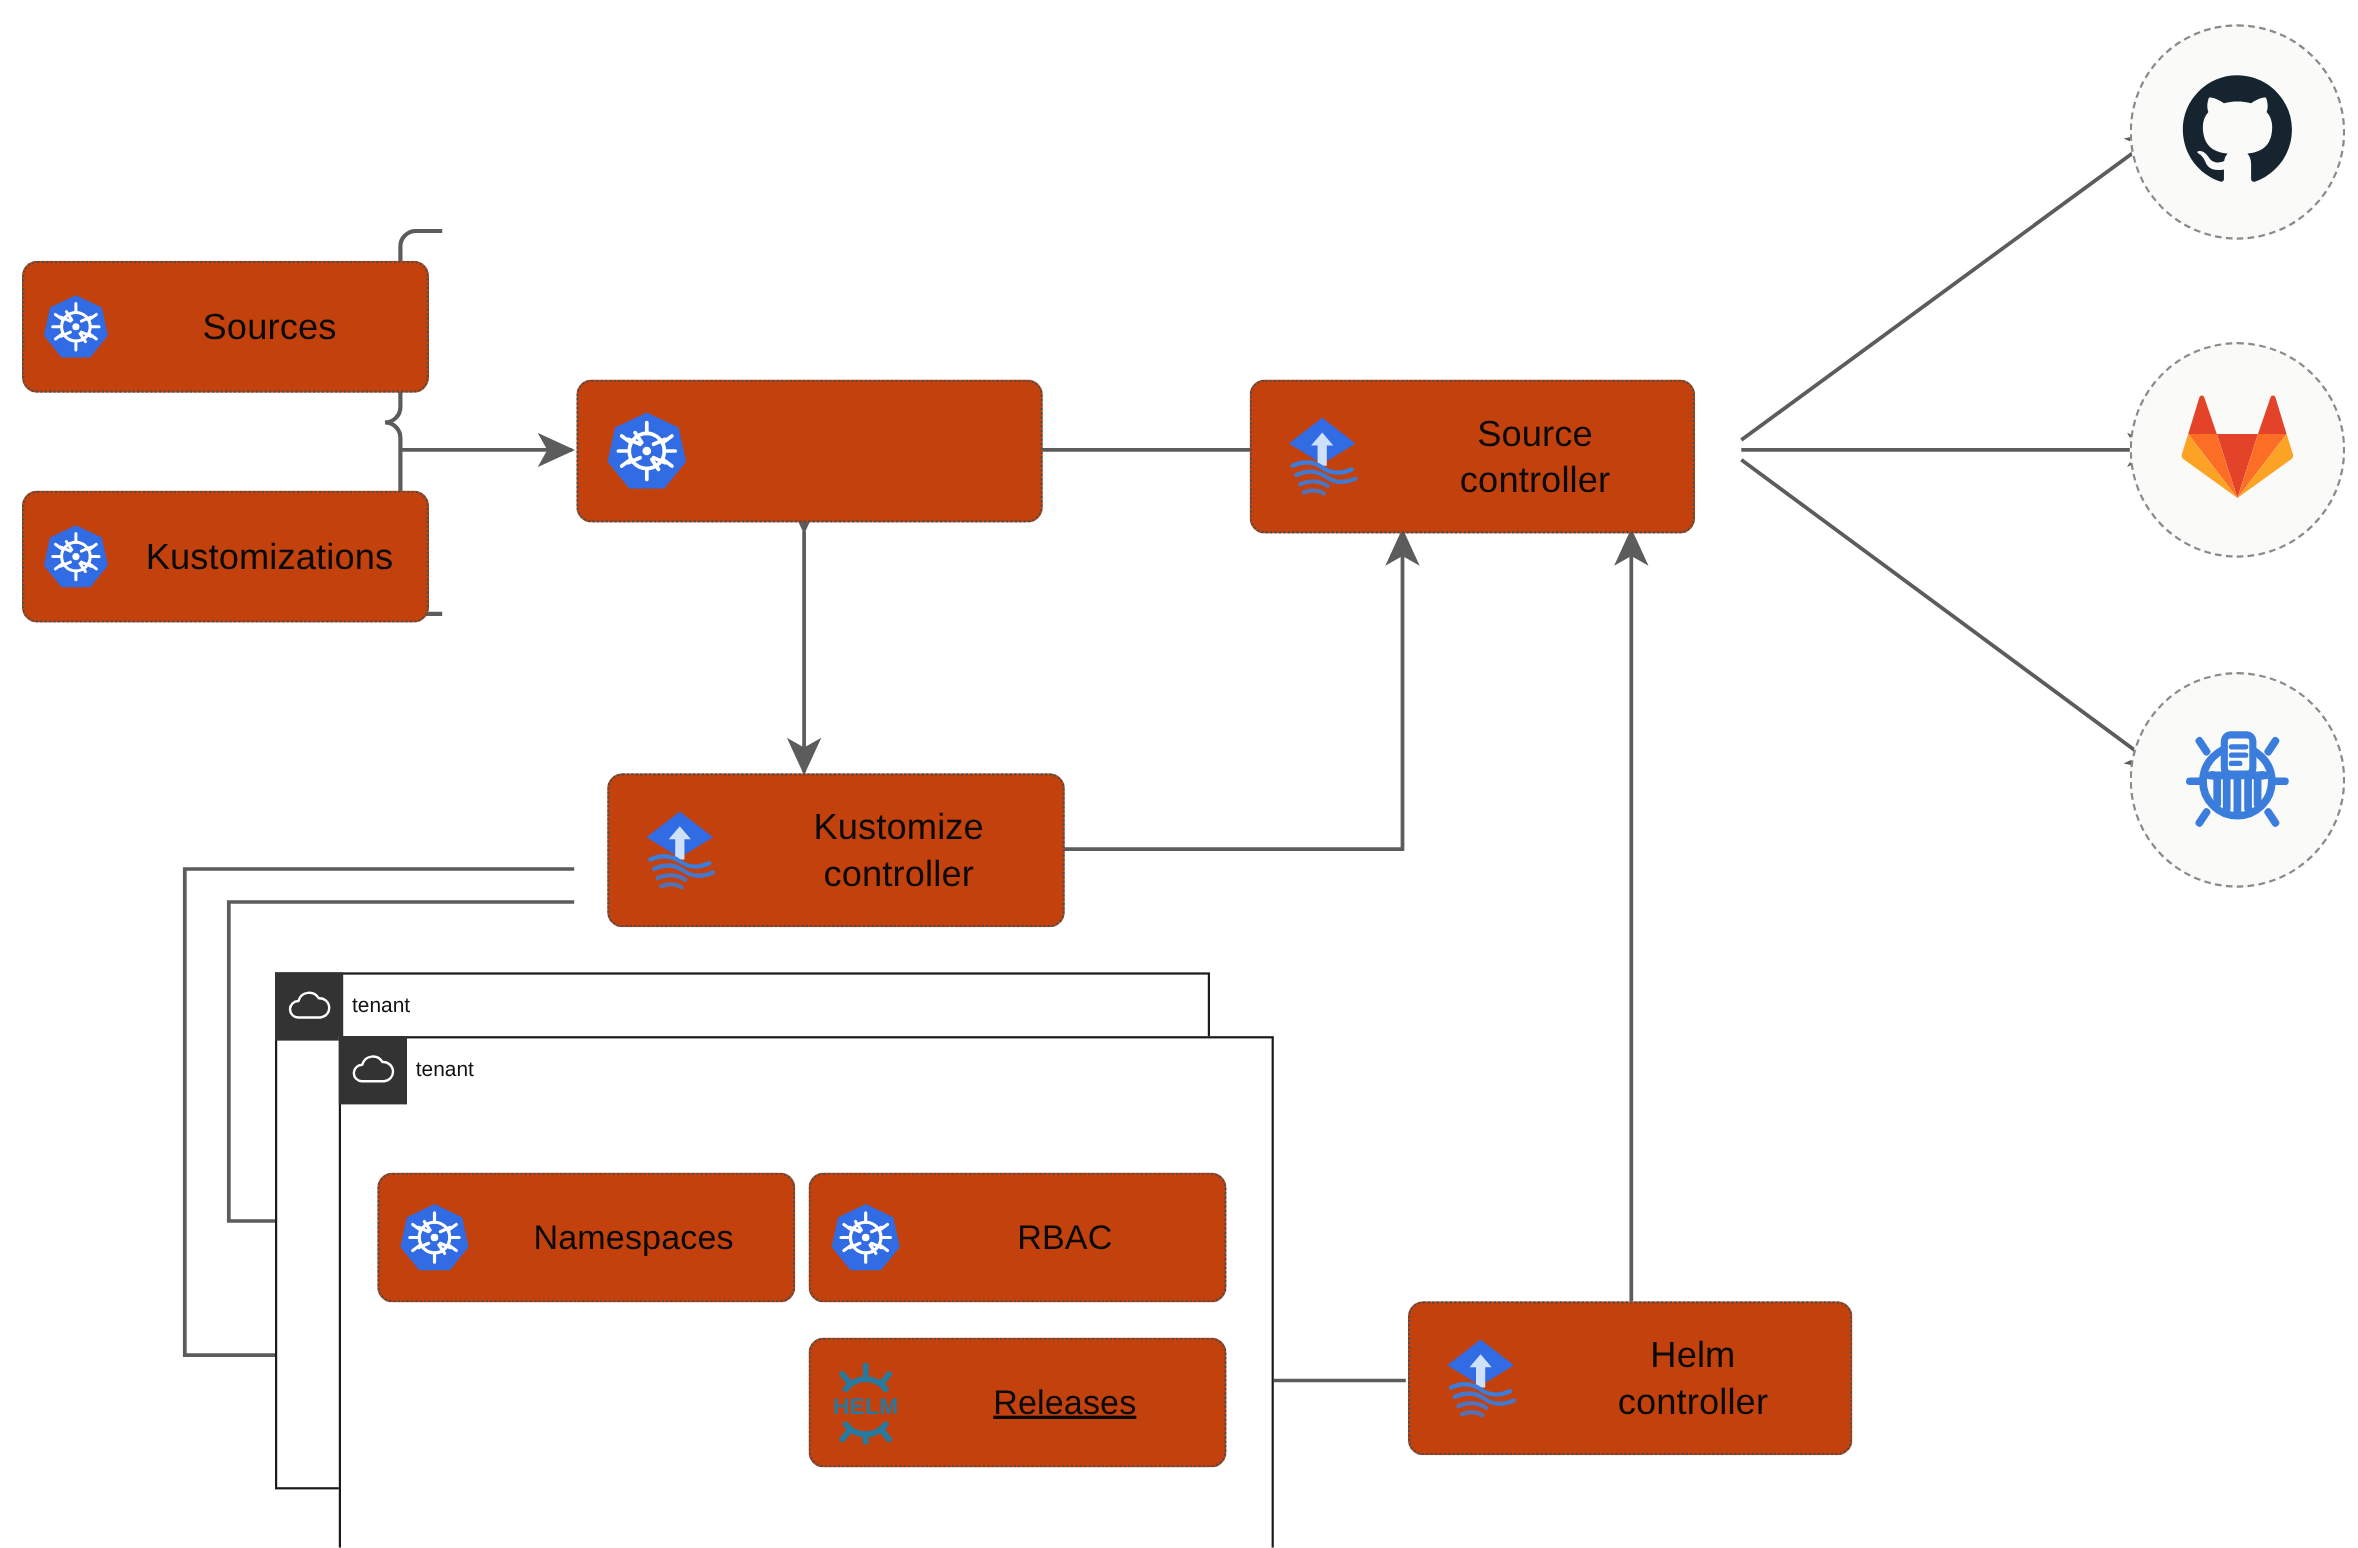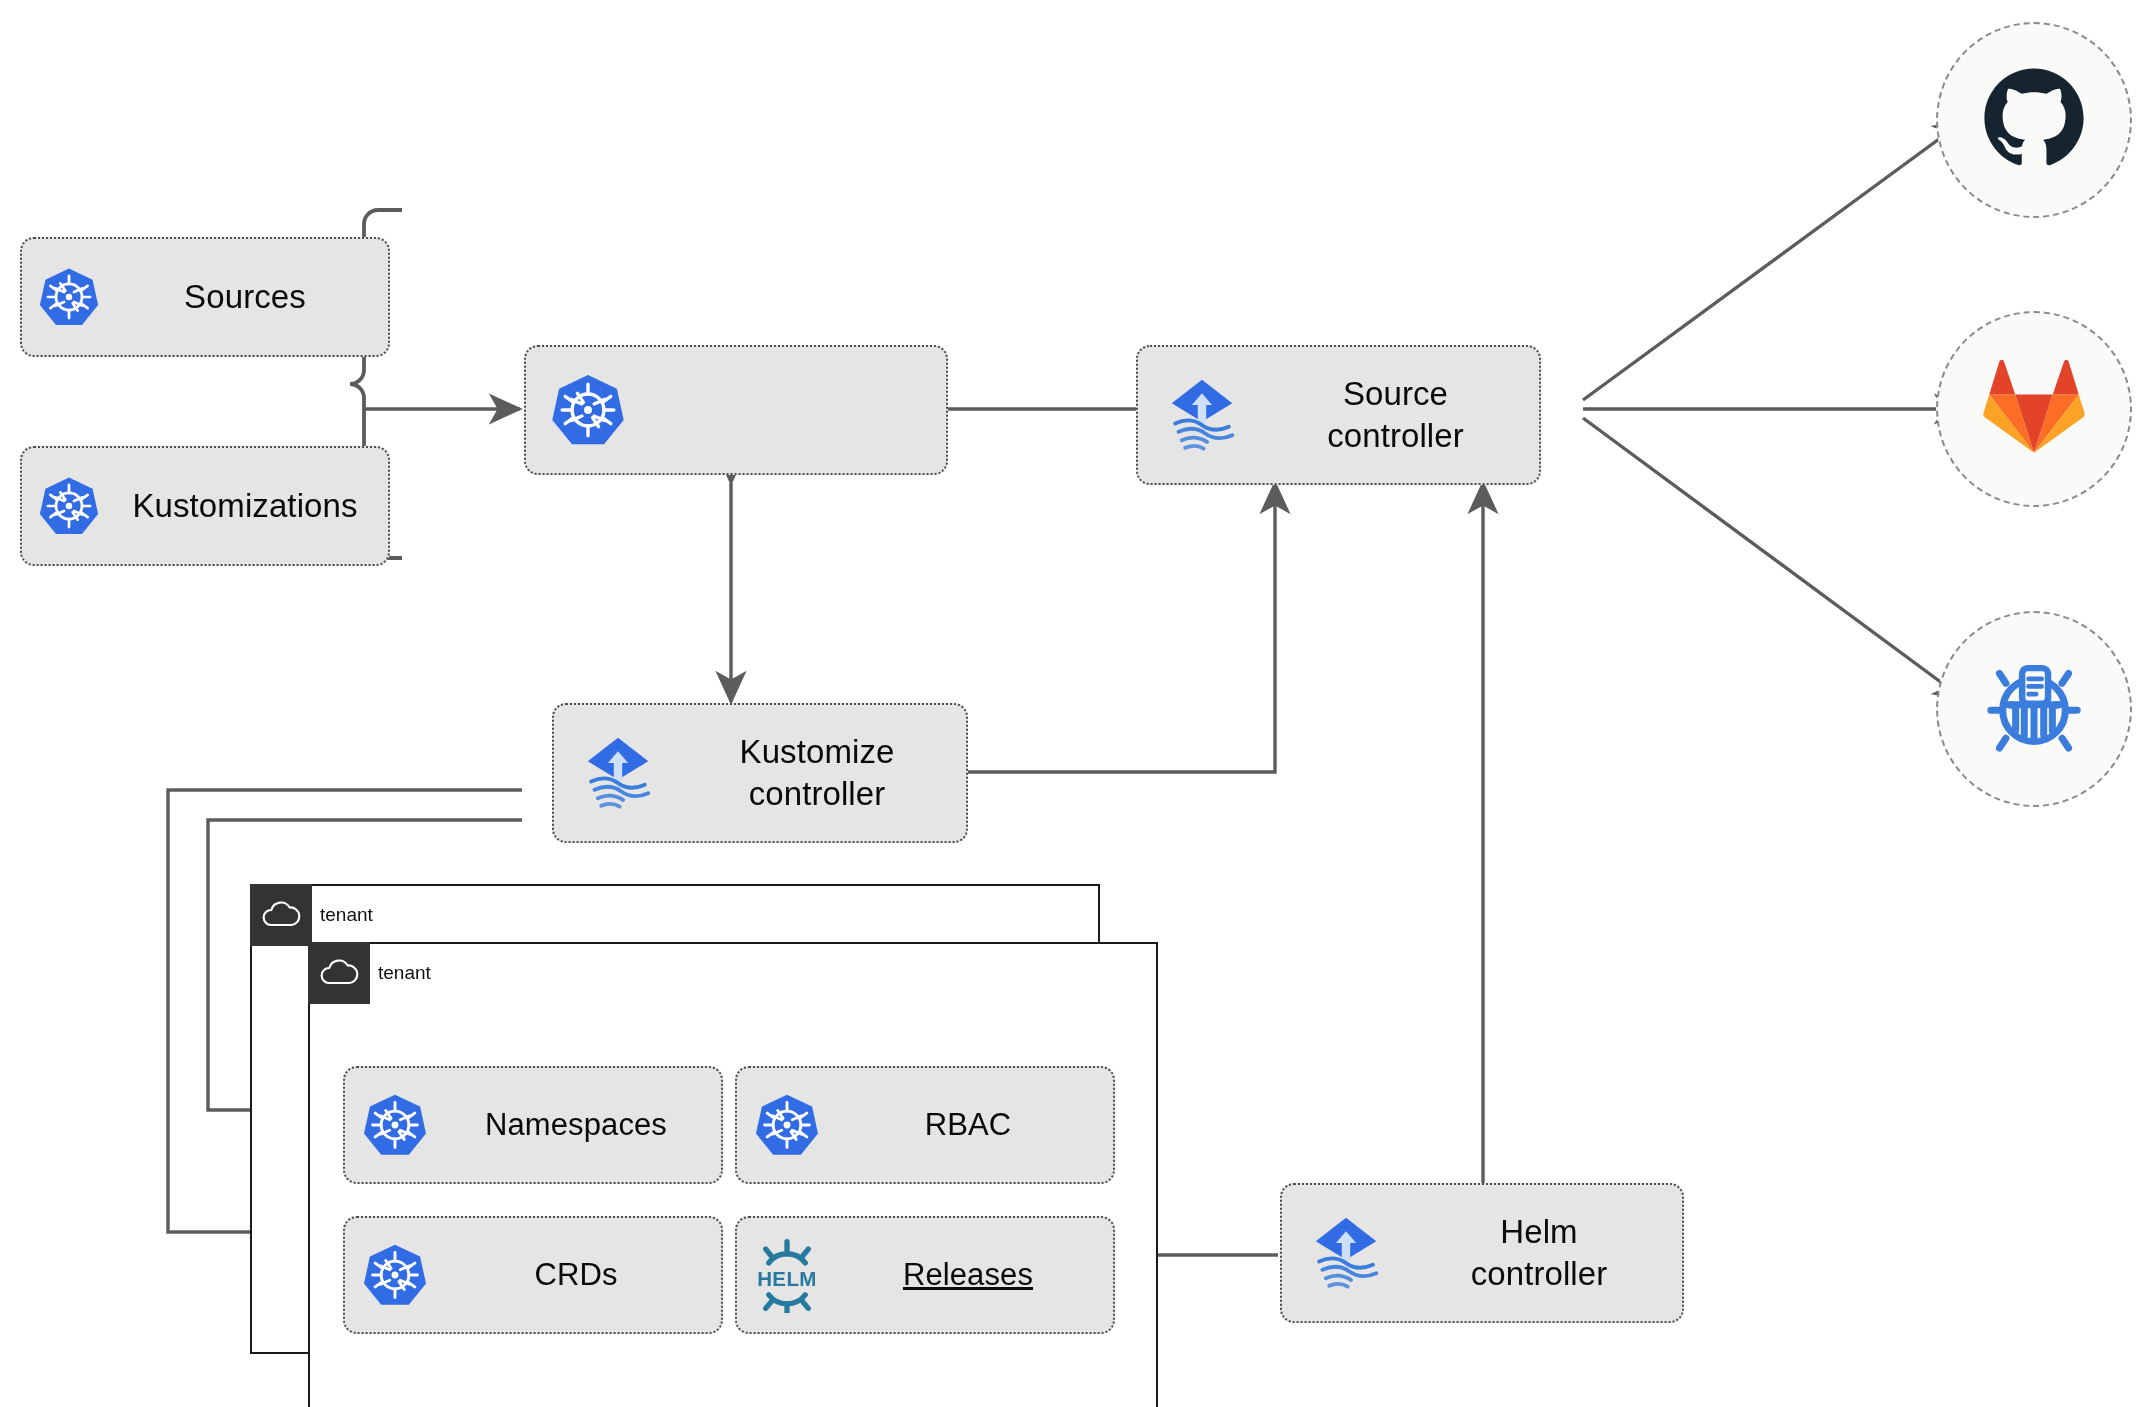--- a/index.html
+++ b/index.html
@@ -2,21 +2,21 @@
 <html><head>
 <meta charset="utf-8">
 <style>
   html,body{margin:0;padding:0;background:#ffffff;}
   body{font-family:"Liberation Sans","DejaVu Sans",sans-serif;}
   #stage{position:relative;width:2144px;height:1407px;background:#fff;overflow:hidden;}
 
   
   .node{
     position:absolute;
-    background:#e5e5e5;
+    background:#c2410c;
     border:2.5px dotted #4d4d4d;
     border-radius:14px;
     box-sizing:border-box;
     display:flex;
     align-items:center;
   }
   .node .ico{flex:0 0 auto;display:flex;align-items:center;justify-content:center;}
   .node .lbl{
     flex:1 1 auto;
     text-align:center;
@@ -283,34 +283,20 @@
             <circle cx="50" cy="50" r="21"></circle>
             <path d="M50 16 V29 M50 71 V84 M20 32 L31 40 M69 60 L80 68 M20 68 L31 60 M69 40 L80 32 M16 50 H29 M71 50 H84"></path>
             <path d="M36 28 L44 40 M56 60 L64 72 M28 64 L42 58 M58 42 L72 36 M28 36 L42 42 M58 58 L72 64"></path>
           </g>
           <circle cx="50" cy="50" r="5.2" fill="#fff"></circle>
         </svg>
       </span>
       <span class="lbl" style="font-size:31px;">Namespaces</span>
     </div>
 
-    <div class="node" style="left:33px;top:272px;width:380px;height:118px;">
-      <span class="ico" style="width:100px;">
-        <svg width="66" height="66" viewBox="0 0 100 100">
-          <path d="M50 4 L88 22 L97 63 L71 95 L29 95 L3 63 L12 22 Z" fill="#326ce5"></path>
-          <g fill="none" stroke="#fff" stroke-width="4.4" stroke-linecap="round">
-            <circle cx="50" cy="50" r="21"></circle>
-            <path d="M50 16 V29 M50 71 V84 M20 32 L31 40 M69 60 L80 68 M20 68 L31 60 M69 40 L80 32 M16 50 H29 M71 50 H84"></path>
-            <path d="M36 28 L44 40 M56 60 L64 72 M28 64 L42 58 M58 42 L72 36 M28 36 L42 42 M58 58 L72 64"></path>
-          </g>
-          <circle cx="50" cy="50" r="5.2" fill="#fff"></circle>
-        </svg>
-      </span>
-      <span class="lbl" style="font-size:31px;">CRDs</span>
-    </div>
 
     <div class="node" style="left:425px;top:272px;width:380px;height:118px;">
       <span class="ico" style="width:100px;">
         <svg width="76" height="76" viewBox="0 0 100 100">
           <g fill="none" stroke="#277a9f" stroke-width="7" stroke-linecap="round">
             <path d="M26 34 A30 30 0 0 1 74 34"></path>
             <path d="M26 76 A30 30 0 0 0 74 76"></path>
             <path d="M50 6 V22 M50 88 V104"></path>
             <path d="M22 16 L31 27 M78 16 L69 27 M22 94 L31 83 M78 94 L69 83"></path>
           </g>

